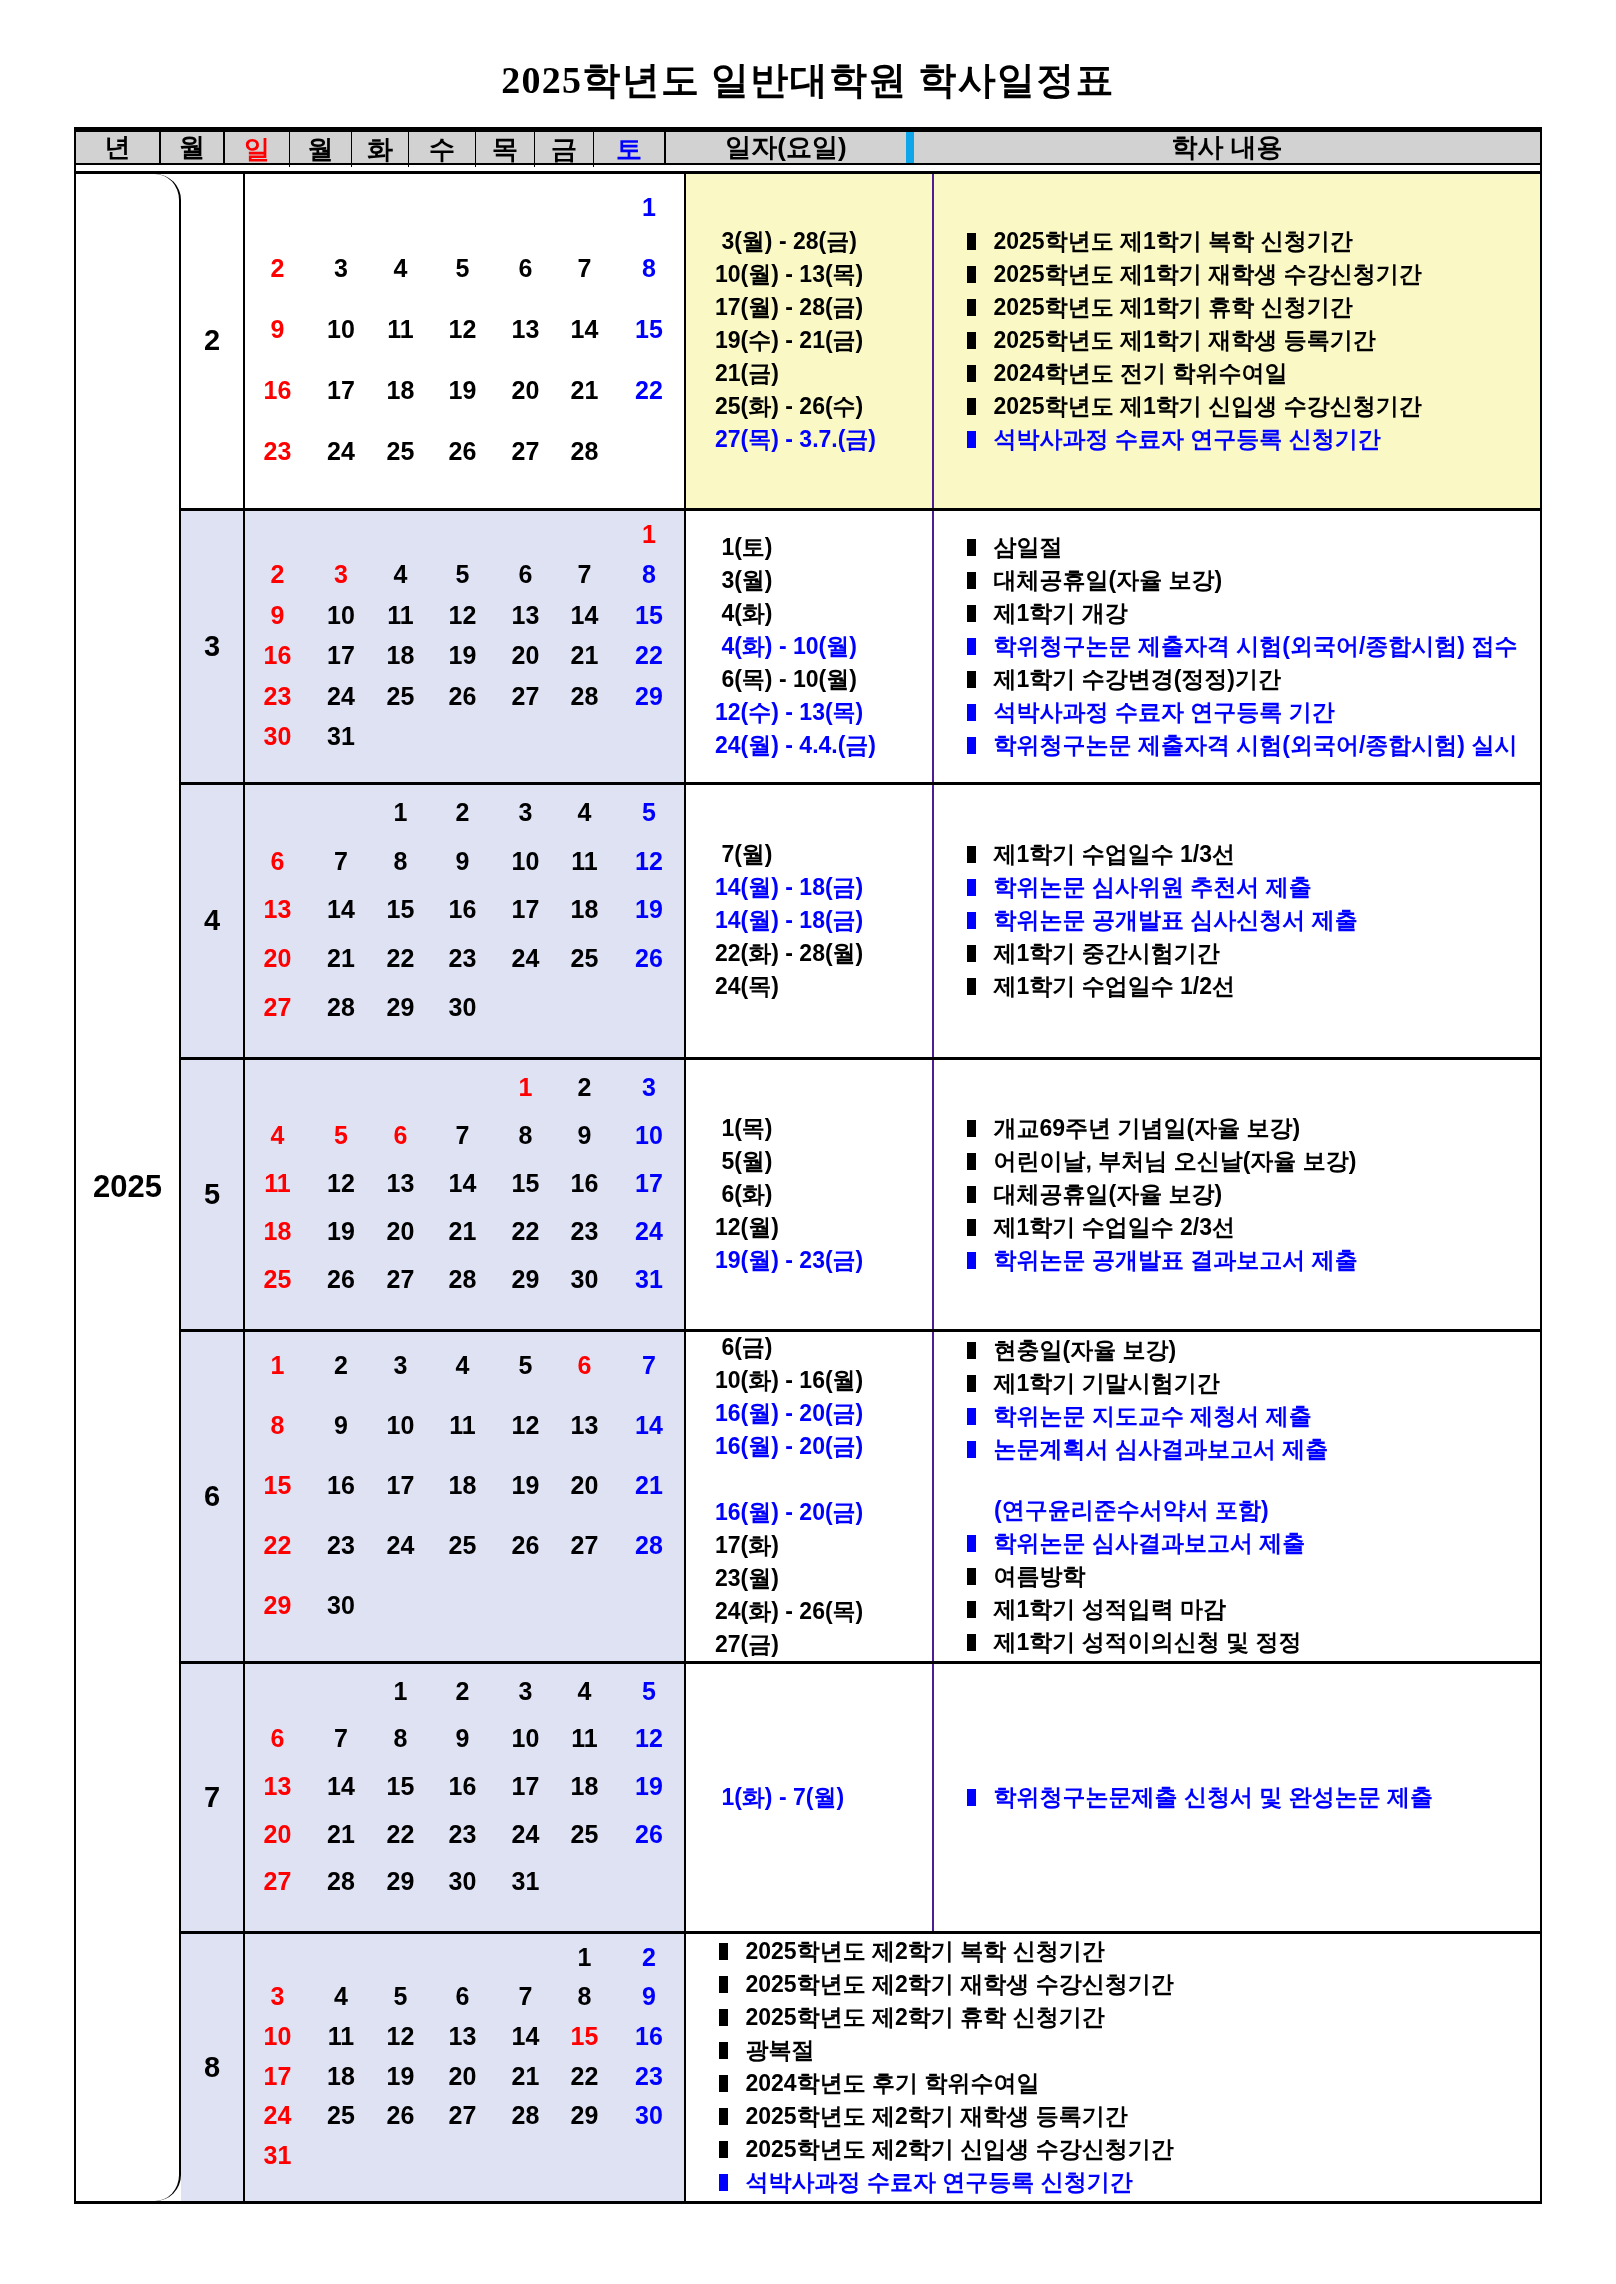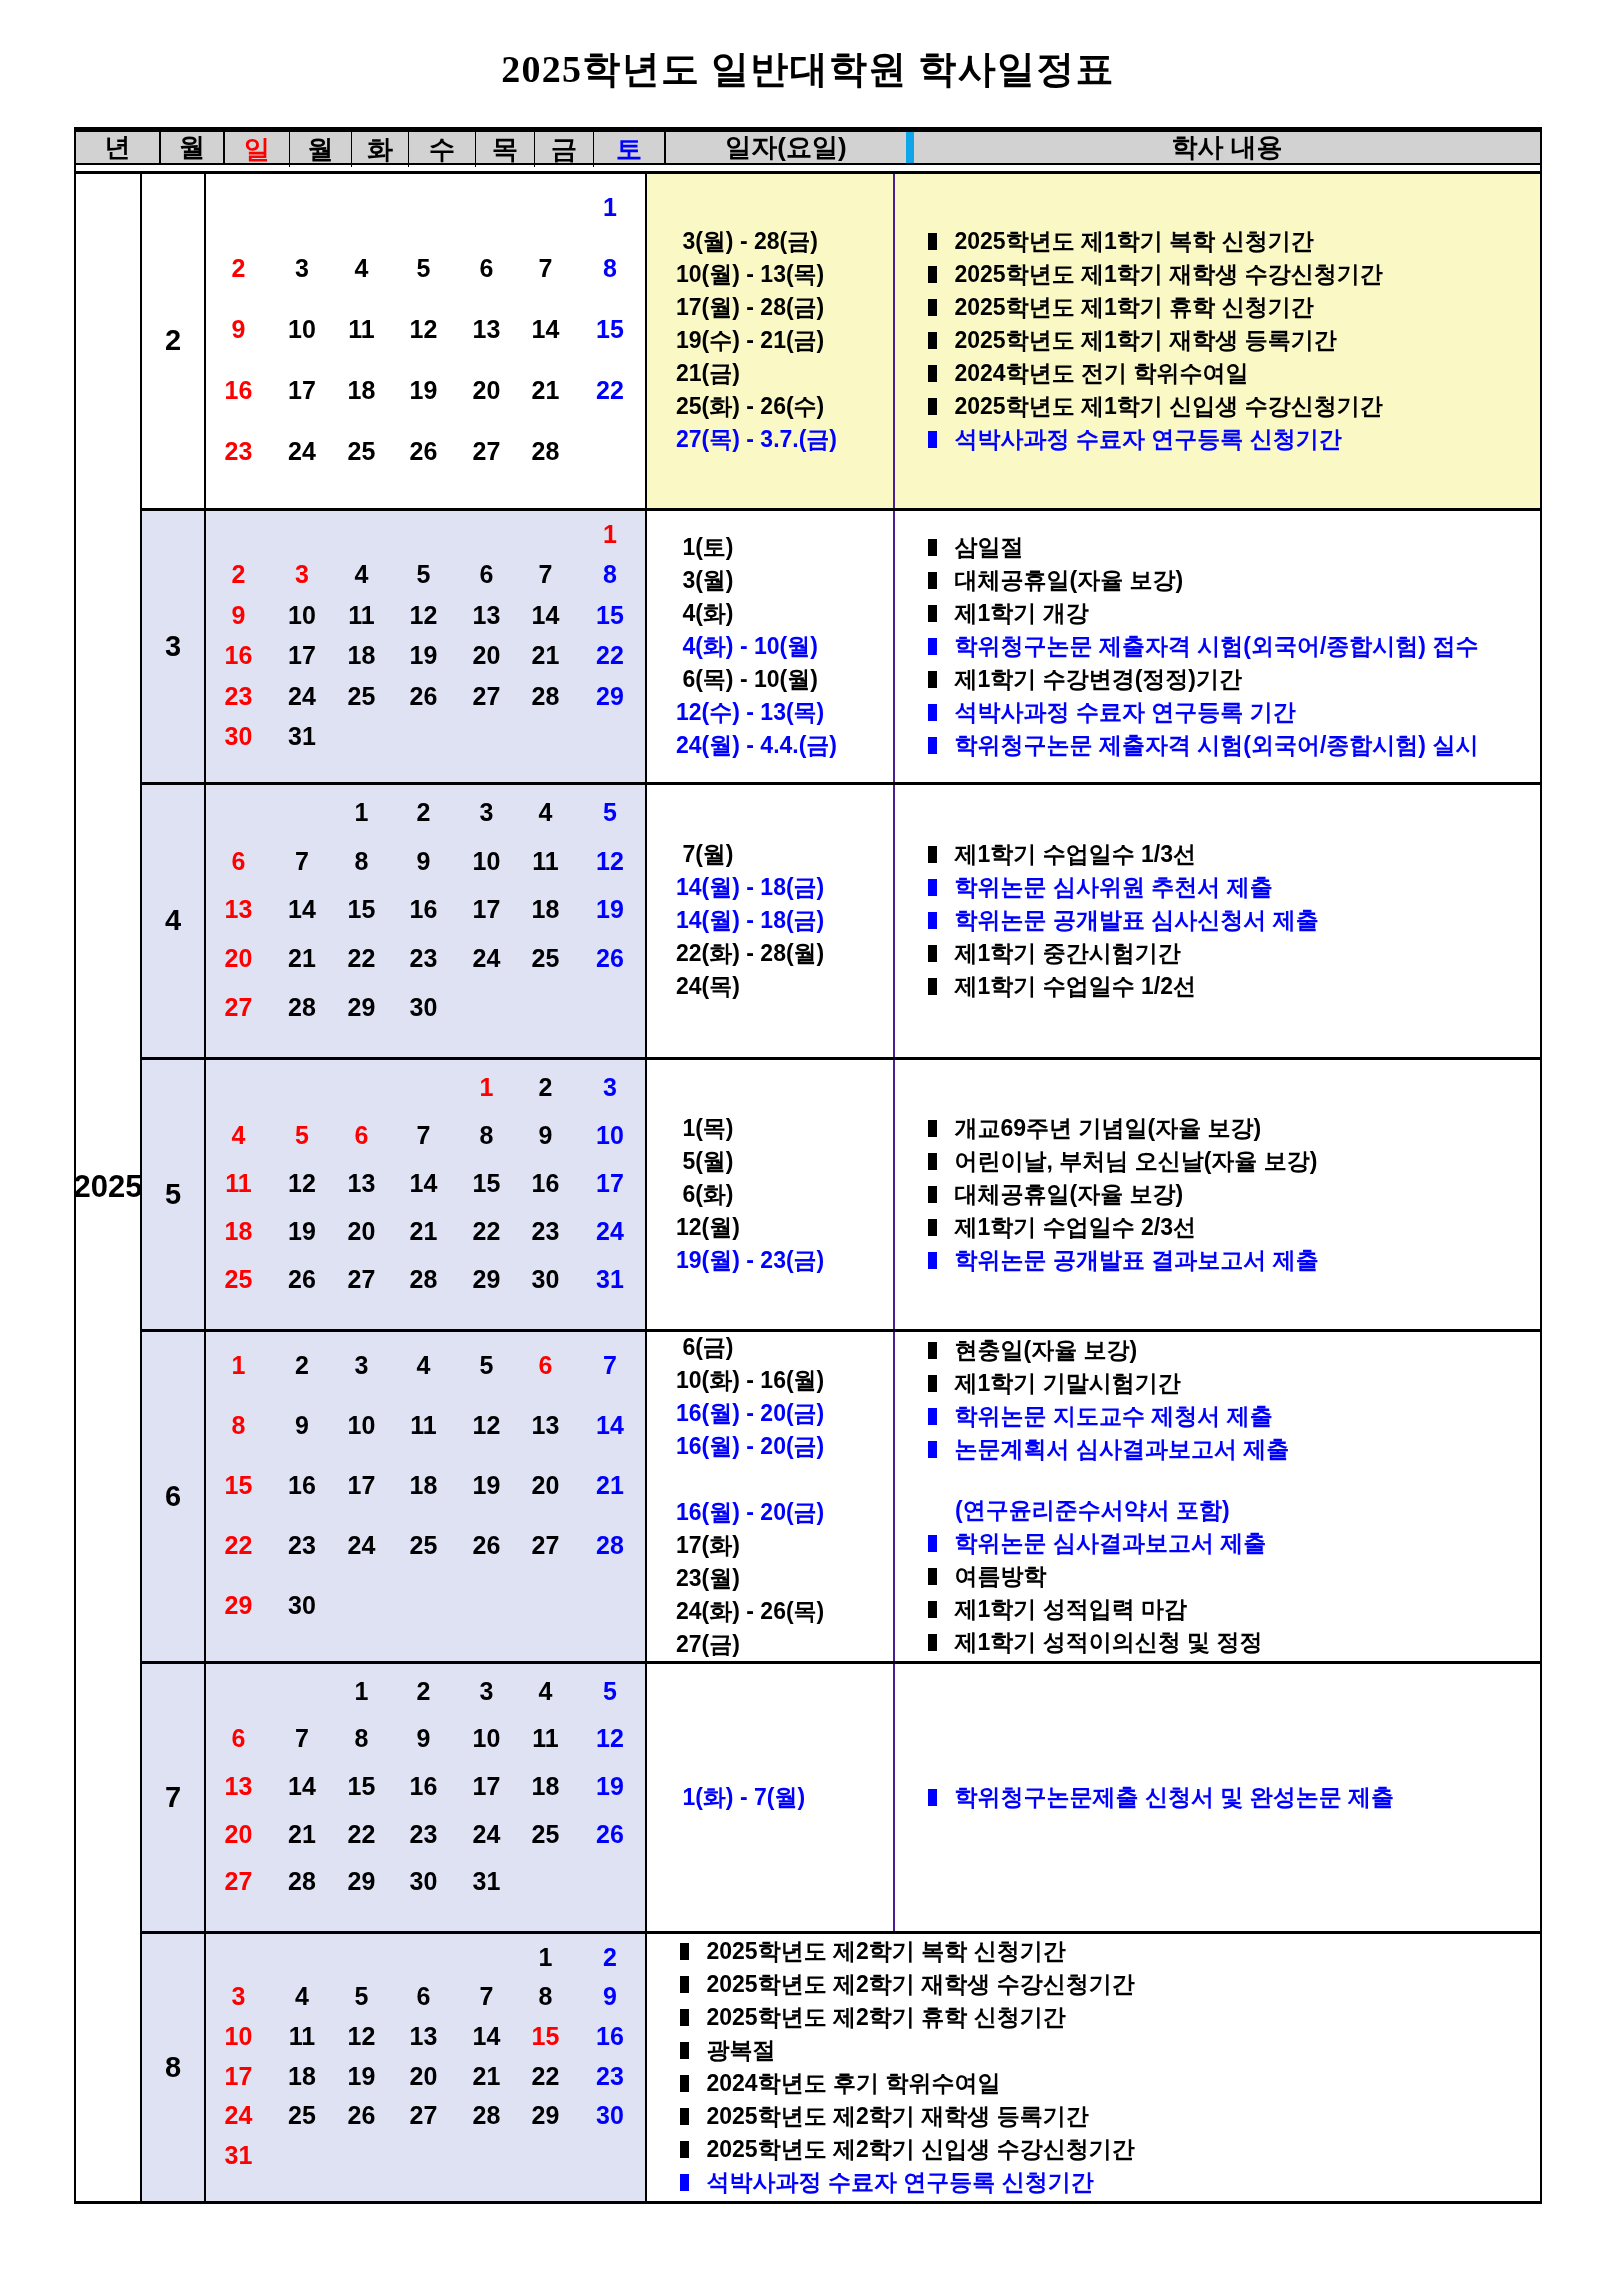--- a/index.html
+++ b/index.html
@@ -3,21 +3,21 @@
 <meta charset="utf-8">
 <style>
   html,body{margin:0;padding:0;background:#ffffff;}
   body{
     width:1616px;height:2284px;position:relative;
     font-family:"Liberation Sans","DejaVu Sans",sans-serif;
     font-weight:700;color:#000;
   }
   *{box-sizing:border-box;}
   .page-title{
-    position:absolute;top:44px;left:0;width:1616px;
+    position:absolute;top:55px;left:0;width:1616px;
     text-align:center;font-family:"Liberation Serif","DejaVu Serif",serif;
     font-size:38px;font-weight:700;letter-spacing:1.3px;
   }
   .sched-table{
     position:absolute;left:74px;top:127px;width:1468px;
     border:2px solid #000;border-top-width:5.2px;border-right-width:2.6px;border-bottom-width:3.9px;
     background:#fff;
   }
   
   .thead{display:flex;height:33px;background:#d2d2d2;border-bottom:2px solid #000;}
@@ -26,22 +26,22 @@
   .h-month{width:64px;border-right:2px solid #000;}
   .h-days{width:441px;border-right:2px solid #000;display:grid;
           grid-template-columns:65px 62px 57px 67px 59px 59px 70px;}
   .h-day{display:flex;align-items:center;justify-content:center;font-size:26px;border-right:1.3px solid #000;}
   .h-day:last-child{border-right:none;}
   .h-date{width:248px;border-right:8px solid #0ea5e9;}
   .h-content{flex:1;}
   .hdr-divider{height:8.5px;background:#fff;border-bottom:3.9px solid #000;}
   
   .tbody{display:flex;}
-  .year-col{width:66px;border-right:2.6px solid #000;display:flex;align-items:center;justify-content:center;
-            font-size:31px;background:#fff;}
+  .year-col{width:105px;border-right:2.6px solid #000;display:flex;align-items:center;justify-content:center;
+            font-size:31px;background:#fff;border-radius:26px;}
   .months-col{flex:1;display:flex;flex-direction:column;}
   .month-row{display:flex;}
   .month-row + .month-row{border-top:3.3px solid #000;}
   .month-row:nth-child(1){height:334px;}
   .month-row:nth-child(2){height:274px;}
   .month-row:nth-child(3){height:275px;}
   .month-row:nth-child(4){height:272px;}
   .month-row:nth-child(5){height:332px;}
   .month-row:nth-child(6){height:270px;}
   .month-row:nth-child(7){height:270px;}

